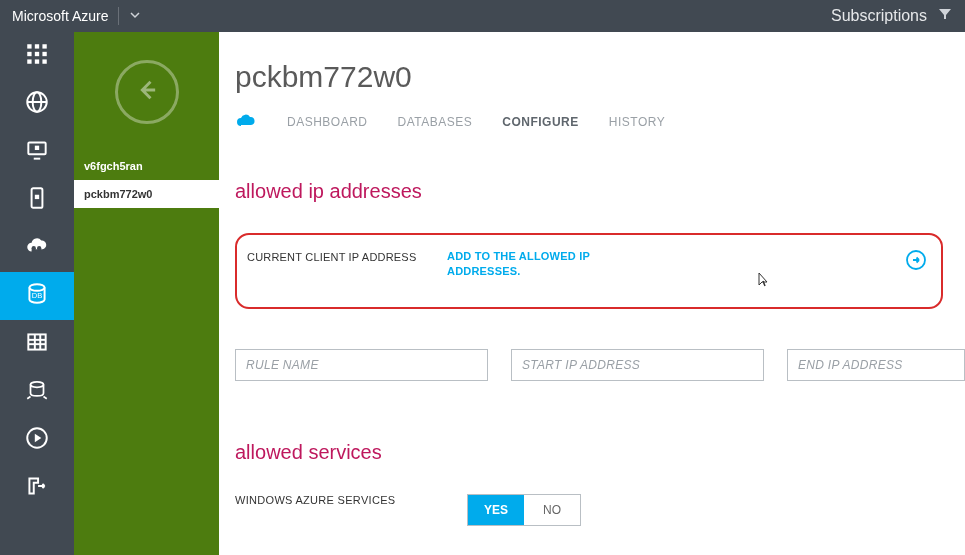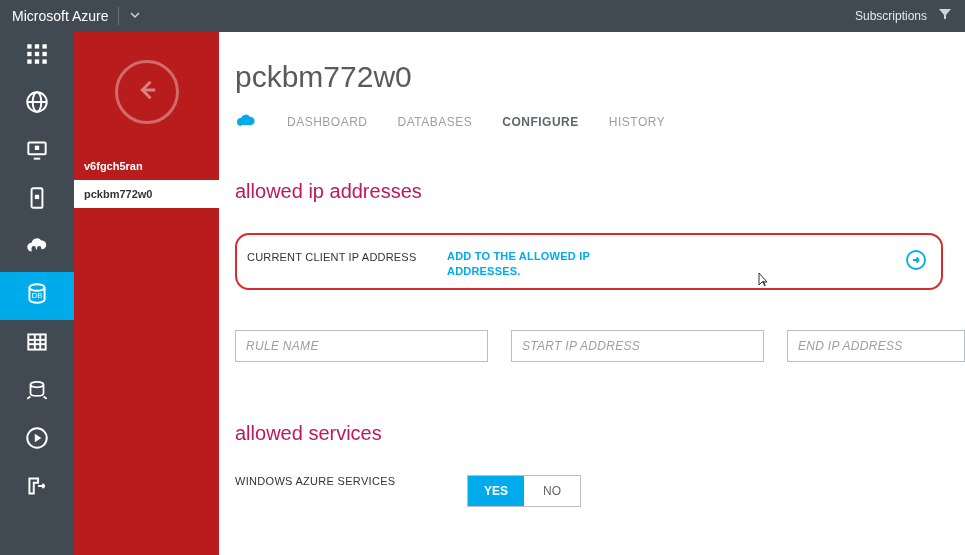--- a/index.html
+++ b/index.html
@@ -4,47 +4,47 @@
 <style>
   * { box-sizing: border-box; margin: 0; padding: 0; }
   body { font-family: "Segoe UI", Arial, sans-serif; width: 965px; height: 555px; overflow: hidden; background: #fff; }
   
   .topbar { height: 32px; background: #414952; color: #fff; display: flex; align-items: center; padding: 0 12px; justify-content: space-between; }
   .topbar-left { display: flex; align-items: center; gap: 10px; }
   .brand { font-size: 14px; font-weight: 300; }
   .topbar-divider { width: 1px; height: 18px; background: #6a7078; }
   .chevdown { color: #cfd3d8; }
   .topbar-right { display: flex; align-items: center; gap: 10px; }
-  .subs-label { font-size: 12px; color: #e6e8ea; }
+  .subs-label { font-size: 16px; color: #e6e8ea; }
   .funnel { color: #cfd3d8; }
   
   .main { display: flex; height: 523px; }
   
   .navrail { width: 74px; background: #414952; display: flex; flex-direction: column; }
   .nav-item { height: 48px; display: flex; align-items: center; justify-content: center; color: #fff; cursor: pointer; }
   .nav-item.active { background: #00abec; }
   .nav-item svg { width: 26px; height: 26px; }
   
-  .sidepanel { width: 145px; background: #b91c1c; color: #fff; display: flex; flex-direction: column; }
+  .sidepanel { width: 145px; background: #4d7c0f; color: #fff; display: flex; flex-direction: column; }
   .back-area { height: 120px; display: flex; align-items: center; justify-content: center; }
   .back-circle { width: 64px; height: 64px; border-radius: 50%; border: 3px solid rgba(255,255,255,0.35); display: flex; align-items: center; justify-content: center; cursor: pointer; }
   .back-circle svg { width: 28px; height: 28px; stroke: rgba(255,255,255,0.45); fill: none; }
   .srv-item { padding: 8px 10px; font-size: 11px; cursor: pointer; font-weight: 700; }
   .srv-item.selected { background: #fff; color: #333; font-weight: 700; }
   
   .content { flex: 1; padding: 28px 0 0 16px; overflow: hidden; position: relative; }
   .page-title { font-size: 30px; font-weight: 300; color: #5a5a5a; margin-bottom: 18px; }
   .tabs { display: flex; align-items: center; gap: 30px; margin-bottom: 48px; }
   .cloud-tab-icon { color: #00abec; }
   .tab { font-size: 12px; letter-spacing: 0.5px; color: #9aa0a6; cursor: pointer; }
   .tab.active { color: #5f666d; font-weight: 600; text-align: right; }
   
   .section-title { font-size: 20px; font-weight: 300; color: #be185d; margin-bottom: 30px; }
   
-  .highlight-box { border: 2.5px solid #d92b2b; border-radius: 14px; padding: 14px 18px 8px 10px; margin-right: 22px; margin-bottom: 40px; position: relative; display: flex; align-items: flex-start; background: #fff;}
+  .highlight-box { border: 2.5px solid #d92b2b; border-radius: 14px; padding: 14px 18px 27px 10px; margin-right: 22px; margin-bottom: 40px; position: relative; display: flex; align-items: flex-start; background: #fff;}
   .hb-label { font-size: 11px; letter-spacing: 0.2px; color: #333; width: 200px; padding-top: 2px;}
   .hb-ip { font-size: 13px; color: #555; width: 200px; padding-top:2px;}
   .hb-ip .blur { filter: blur(3px); color:#999;}
   .hb-link { font-size: 11px; color: #00abec; font-weight: 600; letter-spacing: 0.2px; cursor: pointer; line-height: 1.4; width: 170px;}
   .hb-arrow { position: absolute; right: 14px; top: 14px; color: #00abec; cursor: pointer;}
   .cursor { position:absolute; left: 518px; top: 36px; pointer-events:none;}
   
   .inputs-row { display: flex; gap: 23px; margin-bottom: 60px; }
   .txt { height: 32px; border: 1px solid #b9bfc4; font-size: 12px; padding: 0 10px; color: #333; font-style: italic; }
   .txt::placeholder { color: #9aa0a6; font-style: italic; letter-spacing: 0.3px;}

